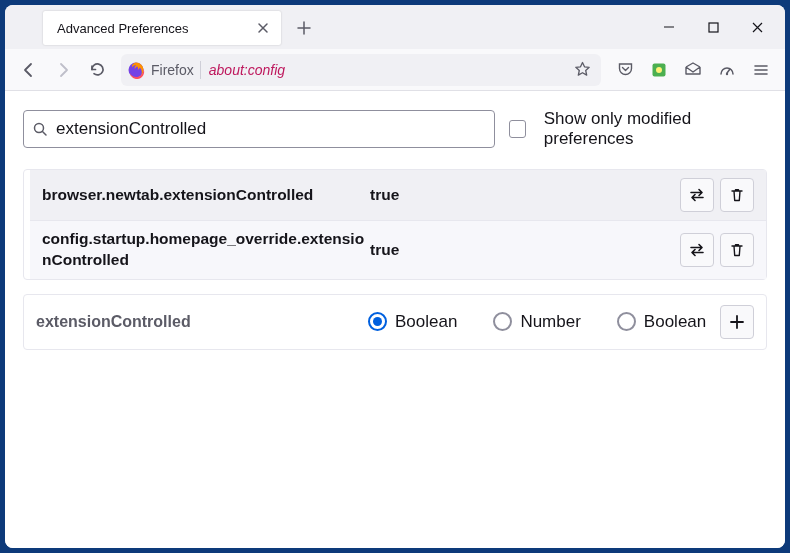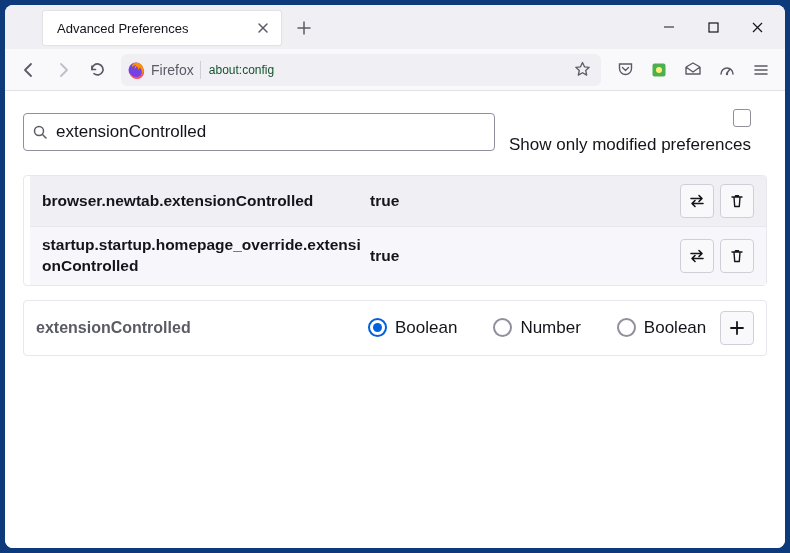--- a/index.html
+++ b/index.html
@@ -72,21 +72,21 @@
     background: #f0f0f4;
     border-radius: 6px;
     display: flex;
     align-items: center;
     padding: 0 6px;
     margin: 0 6px;
   }
   .urlbar .ff-logo { width:18px; height:18px; margin-right:6px; }
   .urlbar .brand { color:#5b5b66; font-size:14px; margin-right:6px; }
   .urlbar .sep { width:1px; height:18px; background:#cfcfd8; margin-right:8px; }
-  .urlbar .addr { flex:1; color:#14532d; font-size:12px; }
+  .urlbar .addr { flex:1; color:#be185d; font-size:14px;font-style:italic; }
   
   .content {
     flex: 1;
     background: #fff;
     padding: 18px 18px 0 18px;
     overflow: hidden;
   }
   .search-row {
     display: flex;
     align-items: center;
@@ -97,21 +97,21 @@
     flex: 0 0 472px;
     height: 38px;
     border: 1px solid #8f8f9d;
     border-radius: 4px;
     display: flex;
     align-items: center;
     padding: 0 8px;
   }
   .search-box .sicon { width:18px; color:#5b5b66; margin-right:6px; }
   .search-box .stext { font-size: 17px; color:#15141a; }
-  .checkbox-row { display:flex; align-items:flex-end; gap:8px;flex-direction:column; }
+  .checkbox-row { display:flex; align-items:center; gap:18px; }
   .checkbox { width:18px; height:18px; border:1.5px solid #8f8f9d; border-radius:3px; }
   .checkbox-label { font-size:17px; color:#15141a; }
   .table {
     border: 1px solid #e7e7ee;
     border-radius: 4px;
     padding-left: 6px;
   }
   .row {
     display: flex;
     align-items: center;
@@ -302,21 +302,21 @@
               </svg>
           </div>
           <div class="icon-btn">
             <svg width="16" height="16" viewBox="0 0 16 16">
                 <path d="M3 4h10M6.5 4V2.8h3V4M5 4l.7 9.5h4.6L11 4" fill="none" stroke="#15141a" stroke-width="1.4" stroke-linecap="round" stroke-linejoin="round"></path>
               </svg>
           </div>
         </div>
       </div>
       <div class="row">
-        <div class="pref-name">startup.startup.homepage_override.extensionControlled</div>
+        <div class="pref-name">config.startup.homepage_override.extensionControlled</div>
         <div class="pref-value">true</div>
         <div class="row-actions">
           <div class="icon-btn">
             <svg width="18" height="18" viewBox="0 0 18 18">
                 <path d="M3 6.5h10.5M11 3.5l3 3-3 3" fill="none" stroke="#15141a" stroke-width="1.6" stroke-linecap="round" stroke-linejoin="round"></path>
                 <path d="M15 11.5H4.5M7 8.5l-3 3 3 3" fill="none" stroke="#15141a" stroke-width="1.6" stroke-linecap="round" stroke-linejoin="round"></path>
               </svg>
           </div>
           <div class="icon-btn">
             <svg width="16" height="16" viewBox="0 0 16 16">

